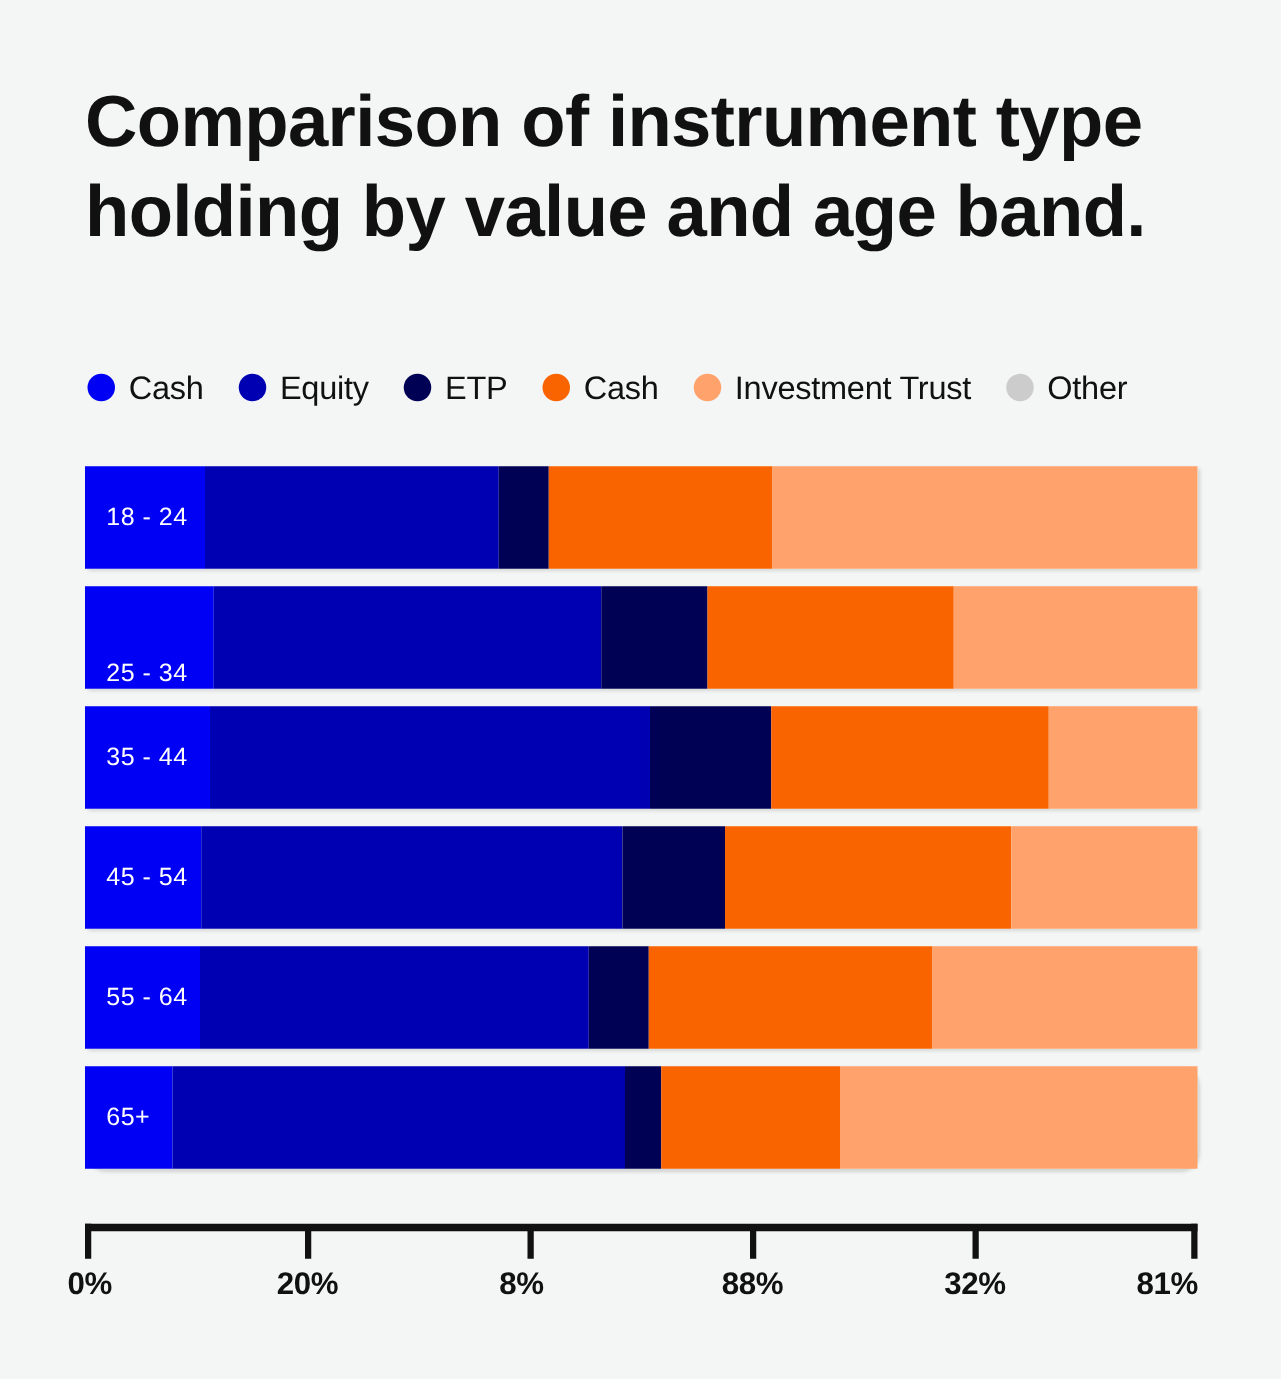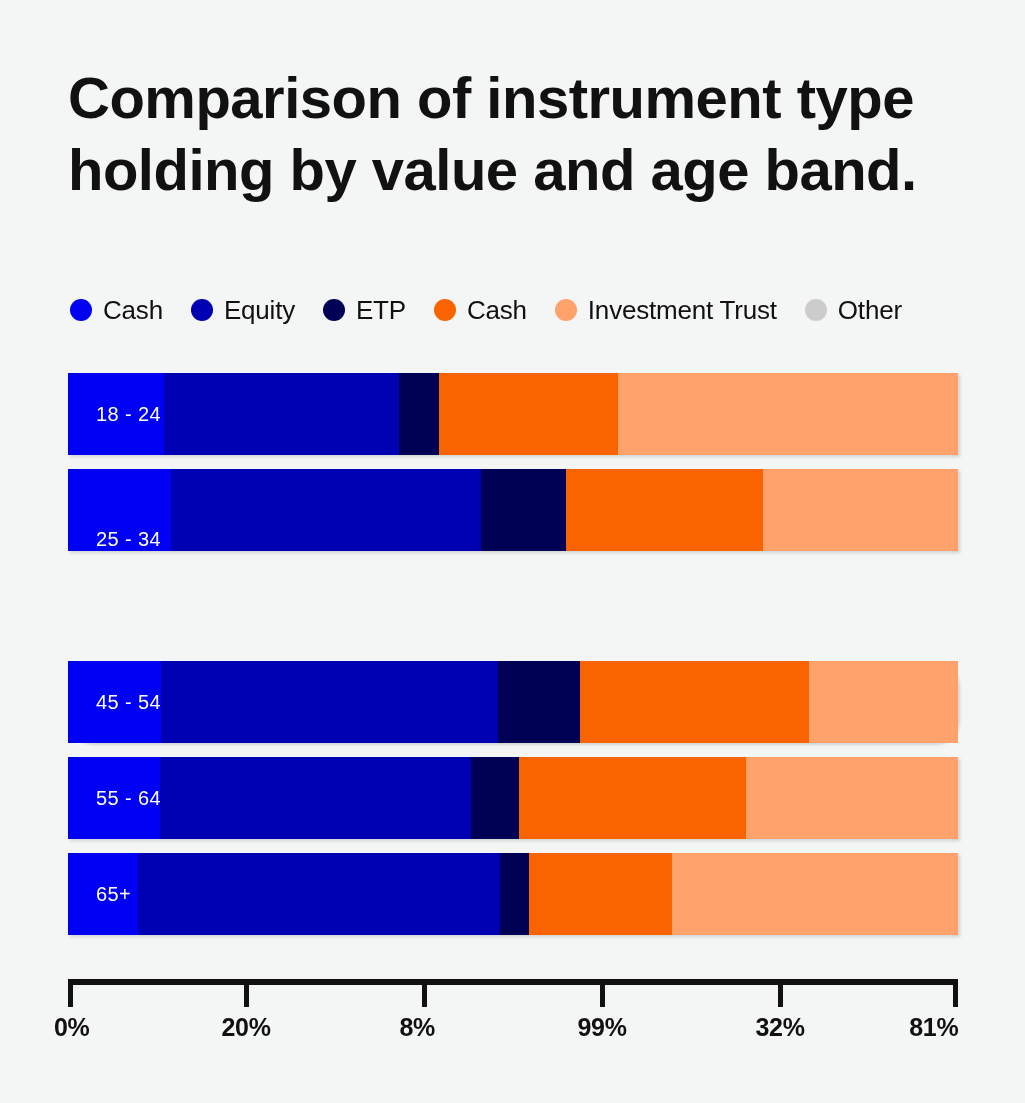--- a/index.html
+++ b/index.html
@@ -97,21 +97,21 @@
     align-items: center;
     position: relative;
     min-width: 0;
   }
 
   .row-label {
     color: #ffffff;
     font-size: 20px;
     font-weight: 500;
     letter-spacing: 0.4px;
-    padding-left: 28px;
+    padding-left: 17px;
     white-space: nowrap;
     pointer-events: none;
   }
 
   
   .axis {
     position: absolute;
     left: 68px;
     top: 979px;
     width: 890px;
@@ -189,56 +189,65 @@
       </div>
       <div class="bar-row" style="top: 96px;">
         <div class="seg" style="width: 11.6%; background: rgb(0, 0, 245); align-items: flex-end;">
           <span class="row-label">25 - 34</span>
         </div>
         <div class="seg" style="width: 34.8%; background: rgb(0, 0, 179);"></div>
         <div class="seg" style="width: 9.6%; background: rgb(0, 0, 85);"></div>
         <div class="seg" style="width: 22.1%; background: rgb(250, 100, 0);"></div>
         <div class="seg" style="width: 21.9%; background: rgb(255, 162, 107);"></div>
       </div>
-      <div class="bar-row" style="top: 288px; border-radius: 24px;">
+      <div class="bar-row" style="top: 192px;">
+        <div class="seg" style="width: 11.2%; background: rgb(0, 0, 245);">
+          <span class="row-label">35 - 44</span>
+        </div>
+        <div class="seg" style="width: 39.6%; background: rgb(0, 0, 179);"></div>
+        <div class="seg" style="width: 10.9%; background: rgb(0, 0, 85);"></div>
+        <div class="seg" style="width: 24.9%; background: rgb(250, 100, 0);"></div>
+        <div class="seg" style="width: 13.4%; background: rgb(255, 162, 107);"></div>
+      </div>
+      <div class="bar-row" style="top: 288px;">
         <div class="seg" style="width: 10.5%; background: rgb(0, 0, 245);">
           <span class="row-label">45 - 54</span>
         </div>
         <div class="seg" style="width: 37.8%; background: rgb(0, 0, 179);"></div>
         <div class="seg" style="width: 9.2%; background: rgb(0, 0, 85);"></div>
         <div class="seg" style="width: 25.8%; background: rgb(250, 100, 0);"></div>
         <div class="seg" style="width: 16.7%; background: rgb(255, 162, 107);"></div>
       </div>
       <div class="bar-row" style="top: 384px;">
         <div class="seg" style="width: 10.3%; background: rgb(0, 0, 245);">
           <span class="row-label">55 - 64</span>
         </div>
         <div class="seg" style="width: 35%; background: rgb(0, 0, 179);"></div>
         <div class="seg" style="width: 5.4%; background: rgb(0, 0, 85);"></div>
         <div class="seg" style="width: 25.5%; background: rgb(250, 100, 0);"></div>
         <div class="seg" style="width: 23.8%; background: rgb(255, 162, 107);"></div>
       </div>
-      <div class="bar-row" style="top: 480px;">
+      <div class="bar-row" style="top: 480px; border-radius: 15px;">
         <div class="seg" style="width: 7.9%; background: rgb(0, 0, 245);">
           <span class="row-label">65+</span>
         </div>
         <div class="seg" style="width: 40.6%; background: rgb(0, 0, 179);"></div>
         <div class="seg" style="width: 3.3%; background: rgb(0, 0, 85);"></div>
         <div class="seg" style="width: 16.1%; background: rgb(250, 100, 0);"></div>
         <div class="seg" style="width: 32.1%; background: rgb(255, 162, 107);"></div>
       </div>
     </div>
 
   <div class="axis"></div>
   <div class="axis-cap" style="left:68px;"></div>
   <div class="axis-cap" style="left:953px;"></div>
 
 <div class="tick-label" style="left: 54px;">0%</div>
     <div class="tick" style="left: 243.5px;"></div>
     <div class="tick-label" style="left: 221.43px;">20%</div>
     <div class="tick" style="left: 421.5px;"></div>
     <div class="tick-label" style="left: 399.43px;">8%</div>
     <div class="tick" style="left: 599.5px;"></div>
-    <div class="tick-label" style="left: 577.43px;">99%</div>
+    <div class="tick-label" style="left: 577.43px;">88%</div>
     <div class="tick" style="left: 777.5px;"></div>
     <div class="tick-label" style="left: 755.43px;">32%</div>
     <div class="tick-label" style="left: 909.25px;">81%</div>
   </div>
 
 </body></html>

